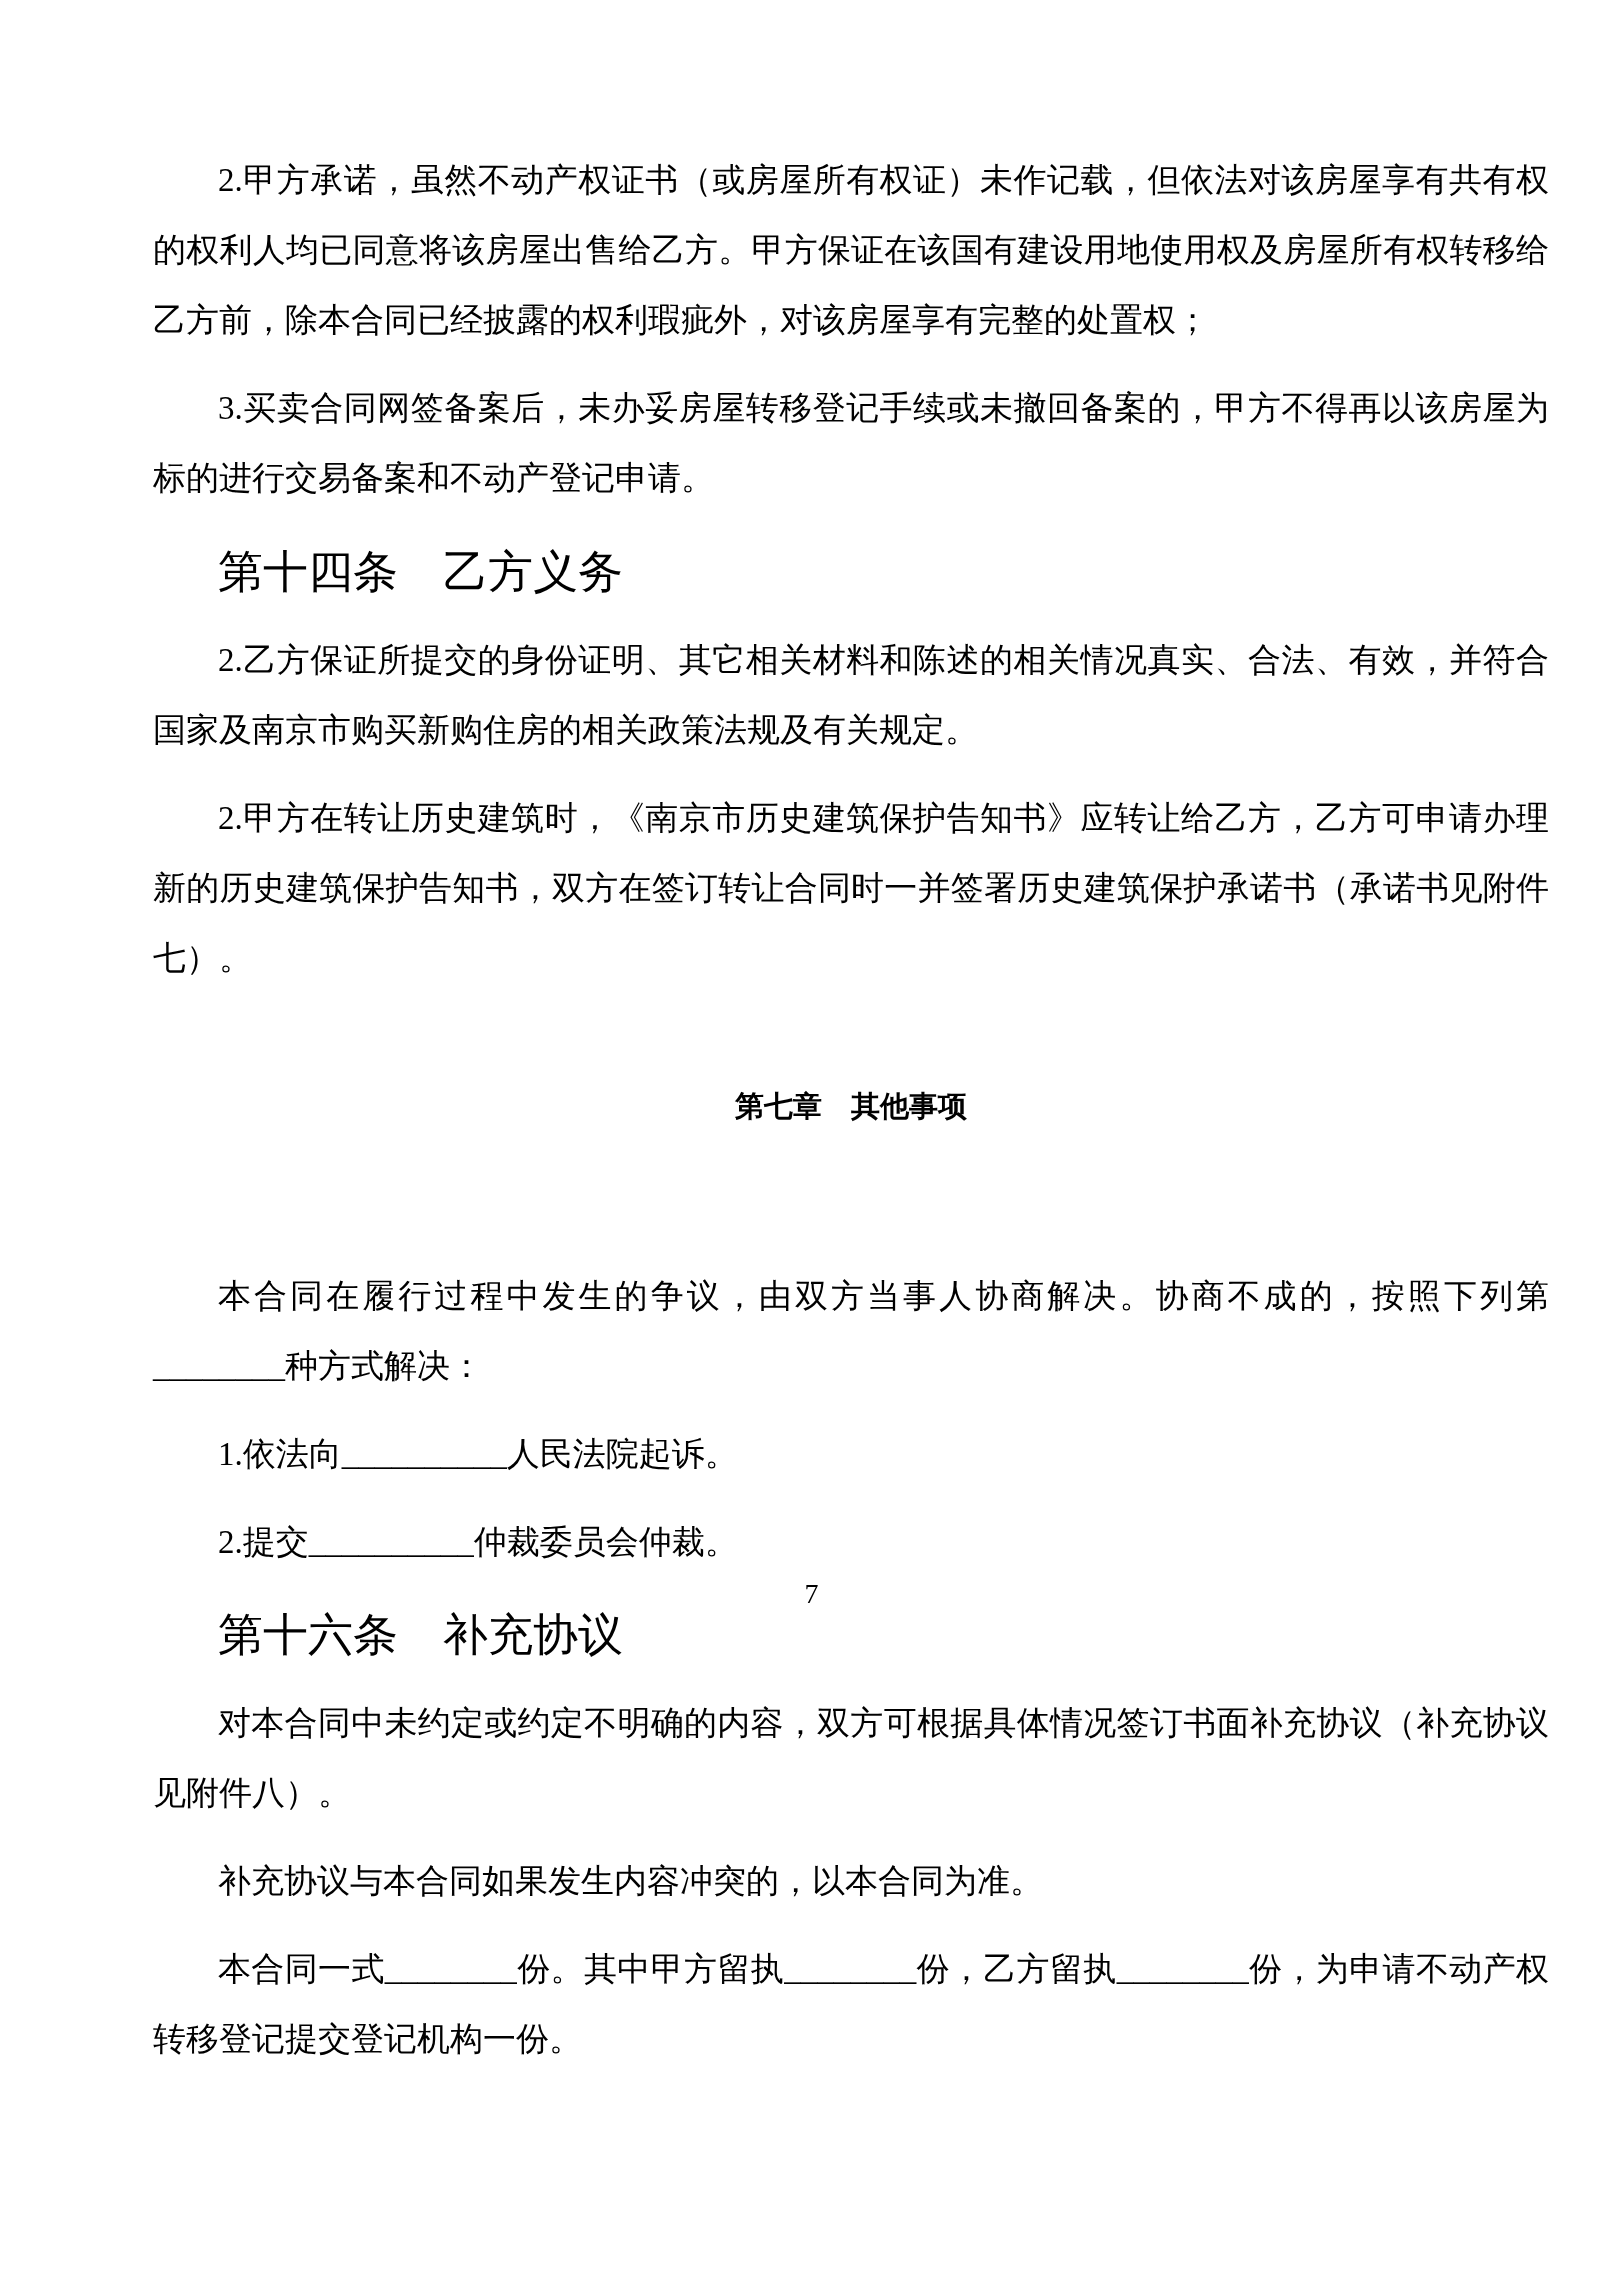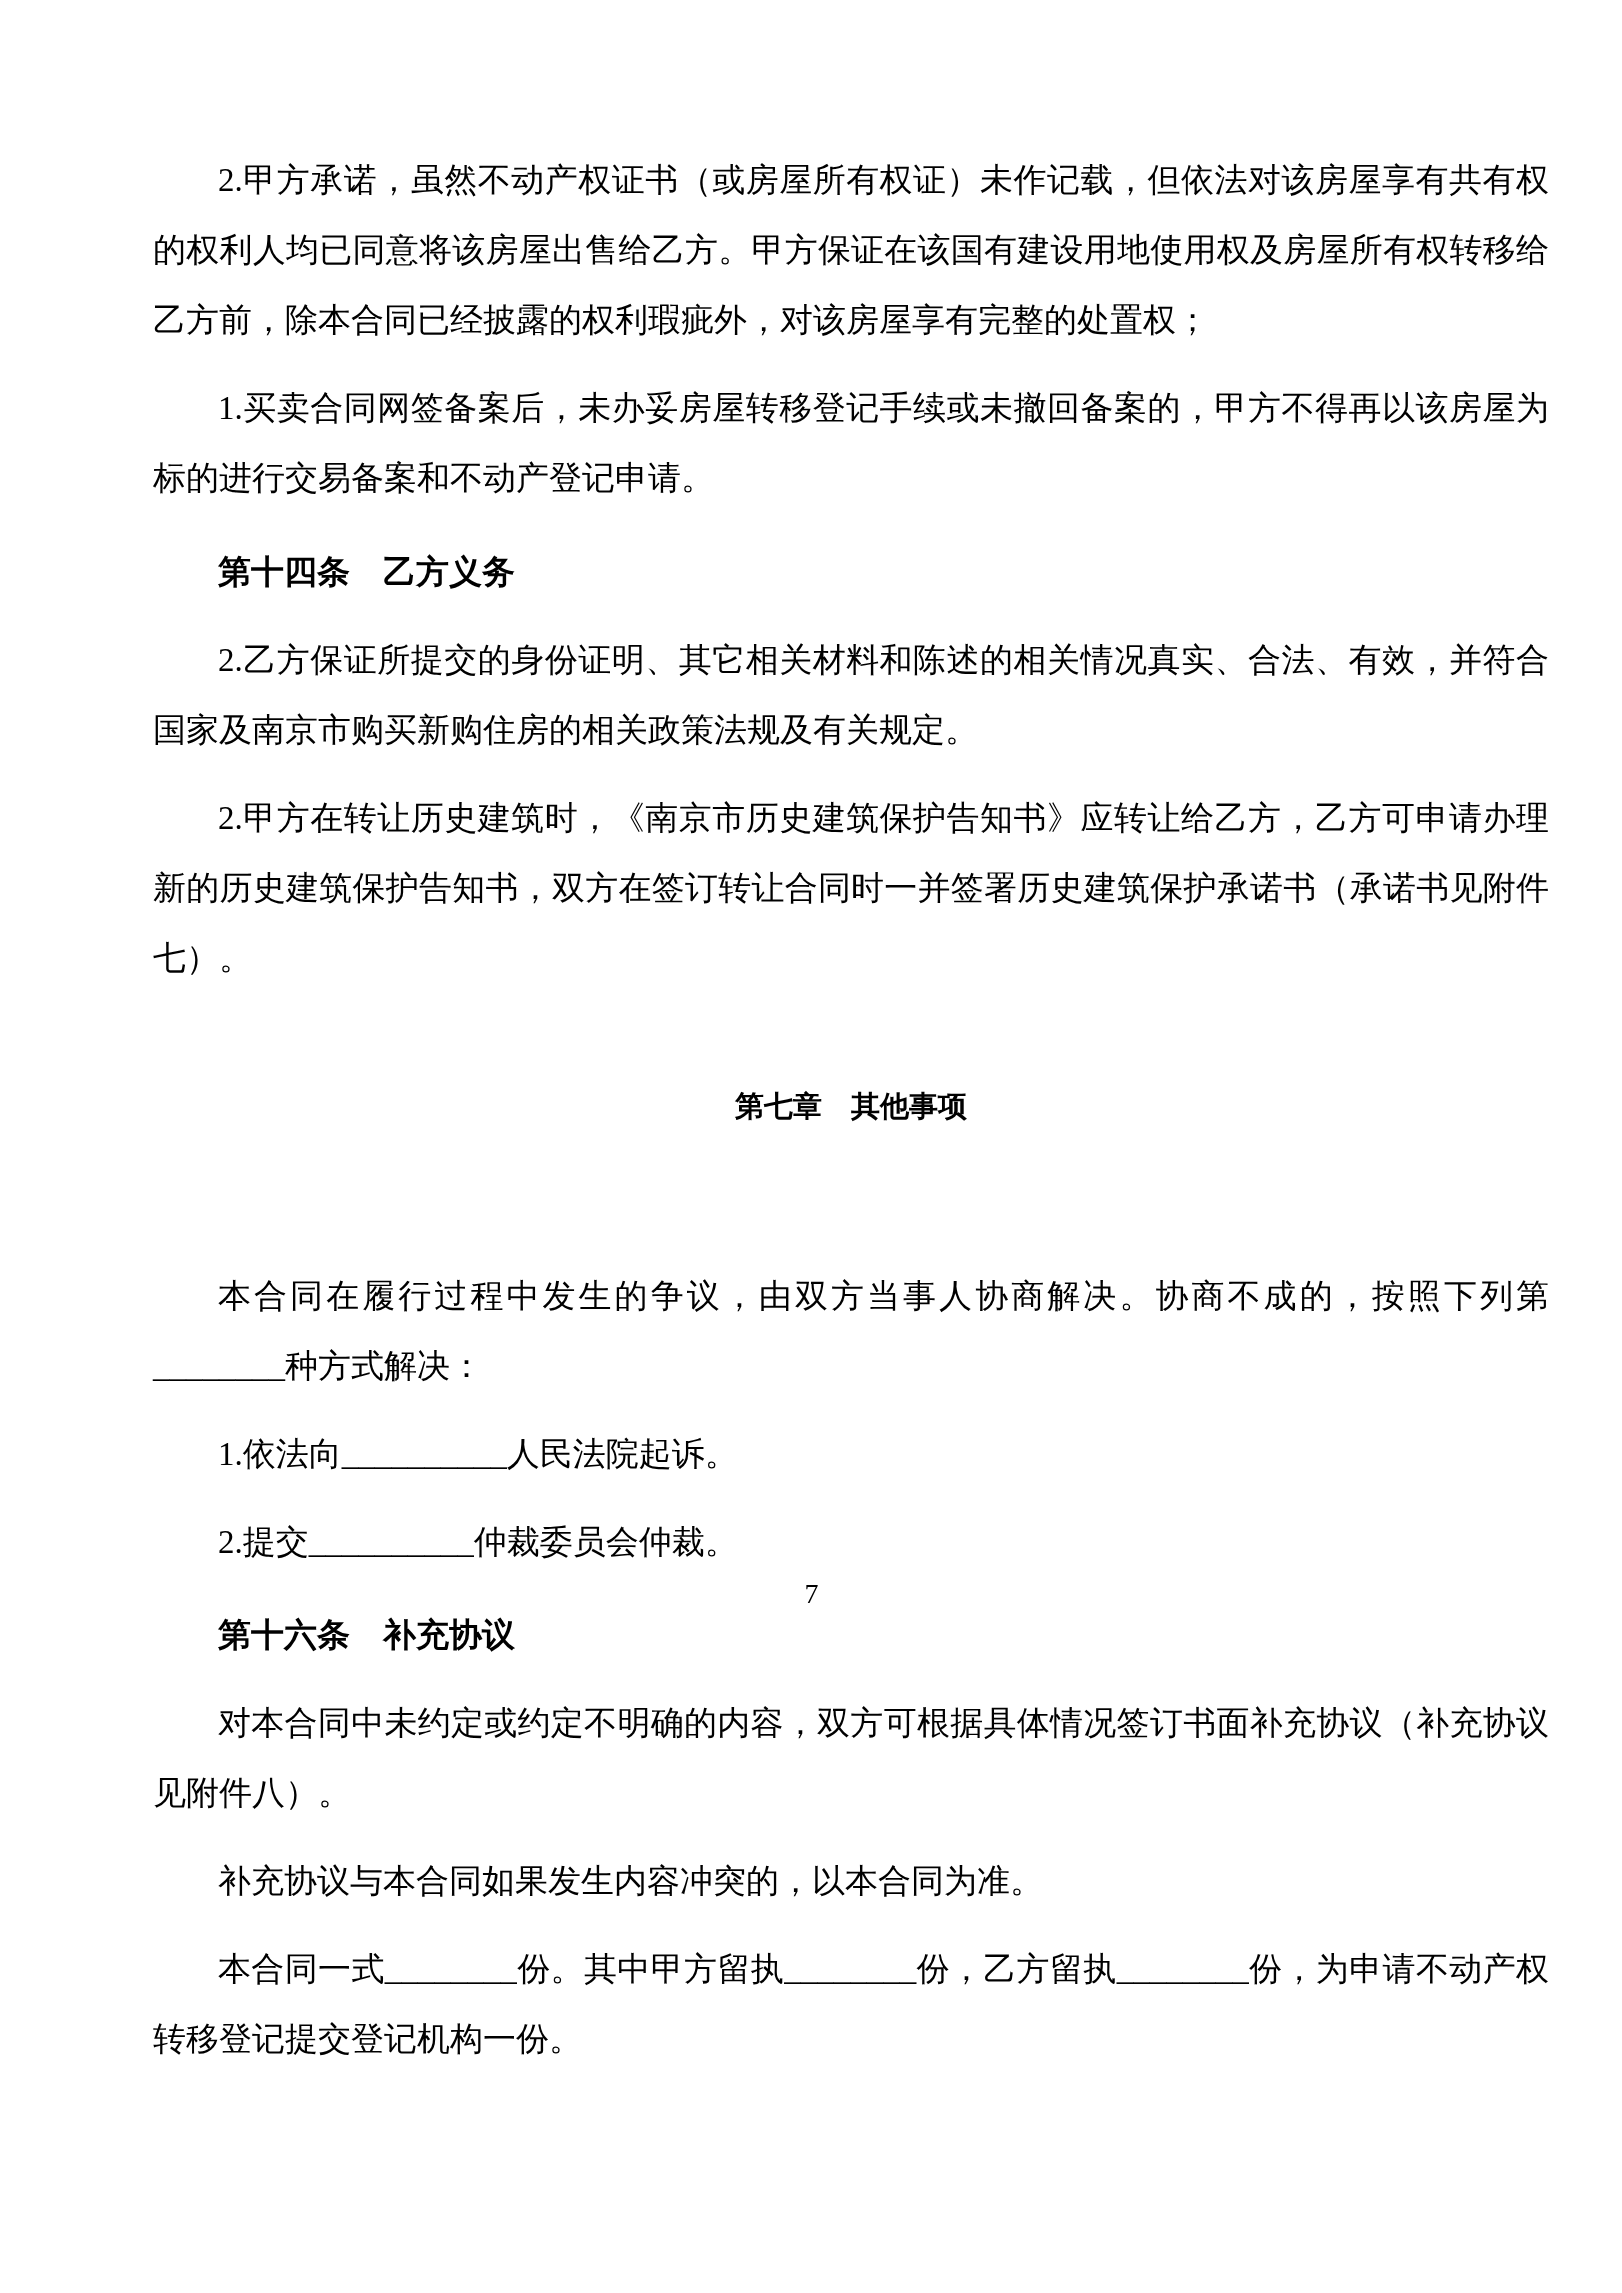--- a/index.html
+++ b/index.html
@@ -23,23 +23,23 @@
       position: relative;
     }
     .para {
       font-size: 33px;
       line-height: 70px;
       text-align: justify;
       text-indent: 65px;
       margin: 0 0 18px 0;
     }
     .heading {
-      font-size: 33px;
+      font-size: 45px;
       line-height: 70px;
-      font-weight: bold;
+      font-weight: normal;
       text-indent: 65px;
       margin: 23.6px 0 18px 0;
     }
     .chapter {
       font-size: 29px;
       line-height: 55px;
       font-weight: bold;
       text-align: center;
       text-indent: 0;
       margin: 86px 0 127px 0;
@@ -54,21 +54,21 @@
       line-height: 36px;
     }
   </style>
 </head>
 <body>
 
 <div class="page">
 
   <p class="para">2.甲方承诺，虽然不动产权证书（或房屋所有权证）未作记载，但依法对该房屋享有共有权的权利人均已同意将该房屋出售给乙方。甲方保证在该国有建设用地使用权及房屋所有权转移给乙方前，除本合同已经披露的权利瑕疵外，对该房屋享有完整的处置权；</p>
 
-  <p class="para">1.买卖合同网签备案后，未办妥房屋转移登记手续或未撤回备案的，甲方不得再以该房屋为标的进行交易备案和不动产登记申请。</p>
+  <p class="para">3.买卖合同网签备案后，未办妥房屋转移登记手续或未撤回备案的，甲方不得再以该房屋为标的进行交易备案和不动产登记申请。</p>
 
   <p class="heading">第十四条　乙方义务</p>
 
   <p class="para">2.乙方保证所提交的身份证明、其它相关材料和陈述的相关情况真实、合法、有效，并符合国家及南京市购买新购住房的相关政策法规及有关规定。</p>
 
   <p class="para">2.甲方在转让历史建筑时，《南京市历史建筑保护告知书》应转让给乙方，乙方可申请办理新的历史建筑保护告知书，双方在签订转让合同时一并签署历史建筑保护承诺书（承诺书见附件七）。</p>
 
   <p class="chapter">第七章　其他事项</p>
 
 

